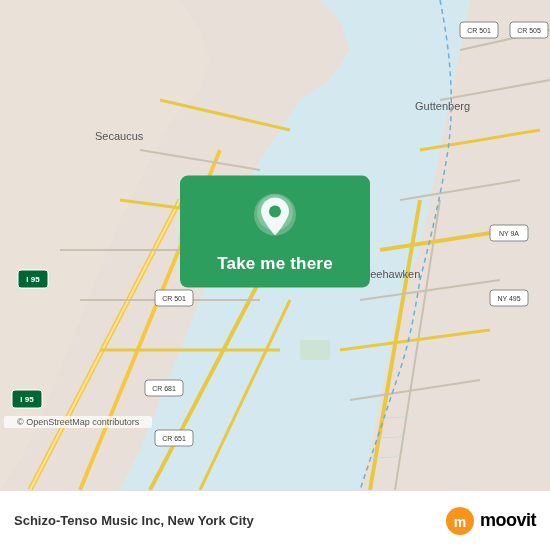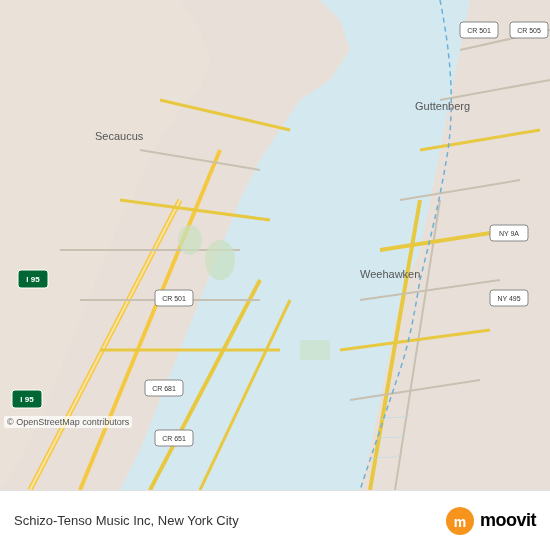--- a/index.html
+++ b/index.html
@@ -61,21 +61,21 @@
       display: flex;
       align-items: center;
       justify-content: space-between;
       padding: 0 14px;
       border-top: 1px solid #e0e0e0;
     }
 
     #location-text {
       font-size: 13px;
       color: #333333;
-      font-weight: 400;
+      font-weight: 700;
     }
 
     #moovit-logo {
       display: flex;
       align-items: center;
       gap: 4px;
     }
 
     #moovit-icon {
       width: 32px;
@@ -89,21 +89,21 @@
       letter-spacing: -0.5px;
     }
 
     #osm-attribution {
       position: absolute;
       bottom: 62px;
       left: 4px;
       font-size: 9px;
       color: #555;
       background: rgba(255,255,255,0.7);
-      padding: 1px 3px;
+      padding: 1px 13px;
       border-radius: 2px;
     }
   </style>
 </head>
 <body>
 
 <div id="map-container">
   
   <svg id="map-svg" viewBox="0 0 550 490" xmlns="http://www.w3.org/2000/svg">
 
@@ -178,20 +178,31 @@
     <path d="M 380,420 C 390,415 400,420 410,415" stroke="#b8d8e8" stroke-width="1" fill="none" opacity="0.6"></path>
     <path d="M 375,440 C 385,435 395,440 405,435" stroke="#b8d8e8" stroke-width="1" fill="none" opacity="0.6"></path>
     <path d="M 370,460 C 380,455 390,460 400,455" stroke="#b8d8e8" stroke-width="1" fill="none" opacity="0.6"></path>
 
     <ellipse cx="220" cy="260" rx="15" ry="20" fill="#c8dfc0" opacity="0.7"></ellipse>
     <ellipse cx="190" cy="240" rx="12" ry="15" fill="#c8dfc0" opacity="0.7"></ellipse>
     <rect x="300" y="340" width="30" height="20" rx="3" fill="#c8dfc0" opacity="0.6"></rect>
   </svg>
 
   
+  <div id="takemethere-overlay">
+    <div id="pin-icon-wrapper">
+      <svg width="42" height="48" viewBox="0 0 42 48" fill="none" xmlns="http://www.w3.org/2000/svg">
+        <ellipse cx="21" cy="21" rx="21" ry="21" fill="rgba(255,255,255,0.25)"></ellipse>
+        <circle cx="21" cy="19" r="18" fill="white" opacity="0.2"></circle>
+        <path d="M21 4C13.268 4 7 10.268 7 18C7 26.5 21 42 21 42C21 42 35 26.5 35 18C35 10.268 28.732 4 21 4Z" fill="white" opacity="0.9"></path>
+        <circle cx="21" cy="18" r="6" fill="#2e9e5e"></circle>
+      </svg>
+    </div>
+    <span id="takemethere-label">Take me there</span>
+  </div>
 
   
   <div id="osm-attribution">© OpenStreetMap contributors</div>
 </div>
 
 <div id="bottom-bar">
   <span id="location-text">Schizo-Tenso Music Inc, New York City</span>
   <div id="moovit-logo">
     <svg id="moovit-icon" viewBox="0 0 32 32" xmlns="http://www.w3.org/2000/svg">
       <circle cx="16" cy="16" r="14" fill="#f7941d"></circle>

